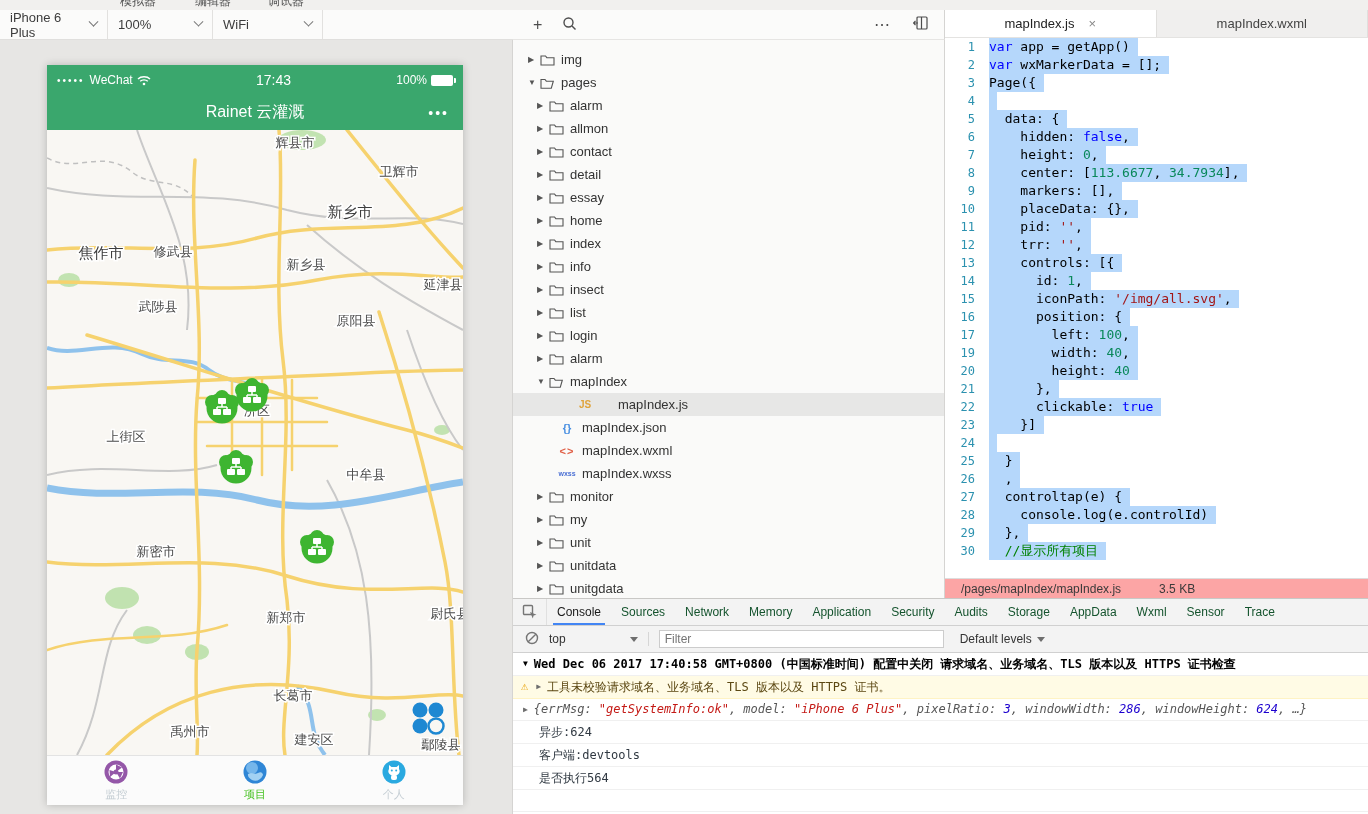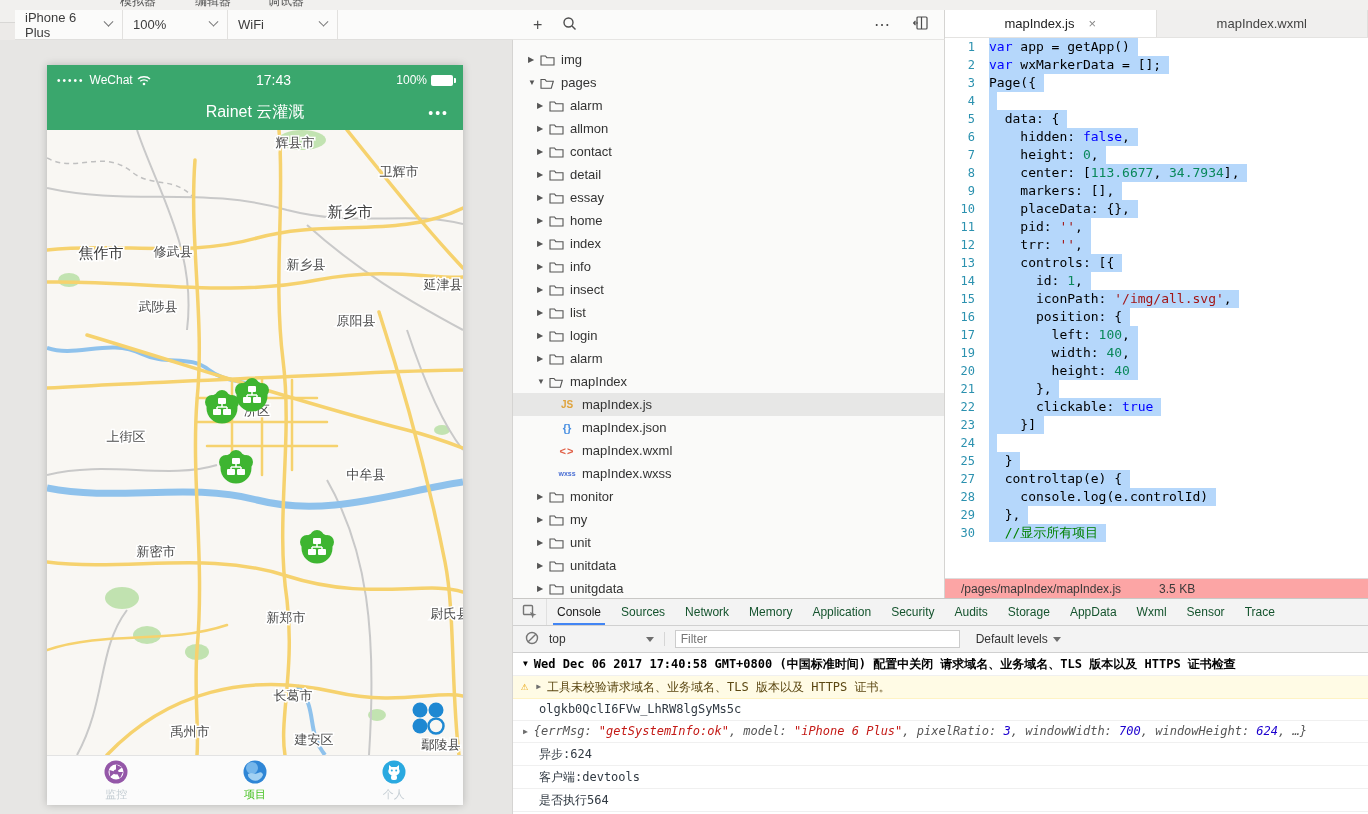--- a/index.html
+++ b/index.html
@@ -4,21 +4,21 @@
 <style>
   * { margin:0; padding:0; box-sizing:border-box; }
   html,body { width:1368px; height:814px; overflow:hidden; font-family:"Liberation Sans", sans-serif; }
   #app { position:relative; width:1368px; height:814px; background:#eceae8; }
 
   
   #topstrip { position:absolute; left:0; top:0; width:1368px; height:23px; background:#f1f0ee; border-bottom:1px solid #d8d7d5; overflow:hidden; }
   .topglyph { position:absolute; top:-7px; font-size:12px; color:#555; }
 
   
-  #sim-toolbar { position:absolute; left:15px; top:10px; width:562px; height:30px; background:#fbfbfa; border-bottom:1px solid #e0dfdd; border-right:1px solid #d5d4d2; display:flex; }
+  #sim-toolbar { position:absolute; left:0; top:10px; width:562px; height:30px; background:#fbfbfa; border-bottom:1px solid #e0dfdd; border-right:1px solid #d5d4d2; display:flex; }
   .simdrop { height:100%; display:flex; align-items:center; justify-content:space-between; padding:0 10px; border-right:1px solid #e2e1df; font-size:13px; color:#3c3c3c; cursor:default; }
   .chev { width:7px; height:7px; border-right:1.4px solid #777; border-bottom:1.4px solid #777; transform:rotate(45deg) translate(-2px,-2px); }
 
   
   #sim-area { position:absolute; left:0; top:40px; width:513px; height:774px; background:#e7e6e4; border-right:1px solid #d5d4d2; }
   #phone { position:absolute; left:47px; top:25px; width:416px; height:740px; background:#fff; box-shadow:0 0 8px rgba(0,0,0,.22); }
   #p-status { height:30px; background:#3aa76d; color:#fff; display:flex; align-items:center; padding:0 10px; font-size:12px; }
   #p-status .dots { letter-spacing:2px; font-size:10px; margin-right:5px; }
   #p-status .time { flex:1; text-align:center; font-size:14px; }
   #p-status .batt { display:flex; align-items:center; gap:4px; }
@@ -32,21 +32,21 @@
   .ptab .plabel { font-size:11px; color:#c4cdd3; }
   .ptab.active .plabel { color:#43c01d; }
 
   
   #tree-toolbar { position:absolute; left:513px; top:10px; width:432px; height:30px; background:#fbfbfa; border-bottom:1px solid #e6e5e3; border-right:1px solid #d5d4d2; display:flex; align-items:center; }
   .ticon { color:#4d4d4d; font-size:16px; margin-left:20px; cursor:pointer; line-height:1; }
   .ticon.right { margin-left:0; }
   #tree-sp { flex:1; }
   #tree-panel { position:absolute; left:513px; top:40px; width:432px; height:558px; background:#fafaf9; border-right:1px solid #d5d4d2; overflow:hidden; padding-top:8px; }
   .trow { position:relative; height:23px; display:flex; align-items:center; font-size:13px; color:#333; cursor:pointer; }
-  .trow.selected { background:#e7e7e6; }
+  .trow.selected { background:#e7e7e6;gap:18px; }
   .tri { font-size:8px; color:#555; width:10px; }
   .ficon { margin:0 6px 0 2px; display:inline-flex; }
   .badge { font-weight:bold; margin:0 6px 0 2px; width:18px; text-align:center; }
   .badge.js { color:#dfa33c; font-size:10px; }
   .badge.json { color:#4a90e2; font-size:11px; }
   .badge.wxml { color:#e05d44; font-size:11px; letter-spacing:1px; }
   .badge.wxss { color:#4a6fd4; font-size:7px; }
 
   
   #ed-tabs { position:absolute; left:945px; top:10px; width:423px; height:28px; background:#f0efee; display:flex; border-bottom:1px solid #e4e3e1; }
@@ -65,21 +65,21 @@
 
   
   #dt { position:absolute; left:513px; top:598px; width:855px; height:216px; background:#fff; border-top:1px solid #c9c8c6; }
   #dt-tabs { height:27px; background:#f3f3f3; border-bottom:1px solid #d0d0d0; display:flex; align-items:stretch; }
   #dt-inspect { width:34px; display:flex; align-items:center; justify-content:center; border-right:1px solid #e0e0e0; cursor:pointer; }
   .dtab { display:flex; align-items:center; padding:0 10px; font-size:12px; color:#14532d; cursor:pointer; position:relative; }
   .dtab.active { color:#1a1a1a; }
   .dtab.active:after { content:""; position:absolute; left:6px; right:6px; bottom:0; height:2px; background:#4285f4; }
   #dt-filterrow { height:27px; background:#f3f3f3; border-bottom:1px solid #d0d0d0; display:flex; align-items:center; font-size:12px; color:#333; }
   #dt-clear { margin:0 10px 0 12px; cursor:pointer; }
-  #ctx-sel { display:flex; align-items:center; gap:80px; padding-right:10px; border-right:1px solid #d6d6d6; cursor:pointer; }
+  #ctx-sel { display:flex; align-items:center; gap:64px; padding-right:10px; border-right:1px solid #d6d6d6; cursor:pointer; }
   .downtri { width:0; height:0; border-left:4px solid transparent; border-right:4px solid transparent; border-top:5px solid #6e6e6e; }
   #dt-filter { margin-left:10px; width:285px; height:18px; border:1px solid #ccc; background:#fff; font-size:12px; padding:0 5px; color:#333; }
   #dt-levels { margin-left:16px; display:flex; align-items:center; gap:5px; cursor:pointer; }
   #dt-msgs { height:162px; overflow:hidden; font-family:"DejaVu Sans Mono", monospace; font-size:12px; }
   .cmsg { min-height:22px; display:flex; align-items:flex-start; padding:3px 8px 2px 8px; border-bottom:1px solid #f0f0f0; color:#303942; }
   .cmsg .arrow { font-size:8px; color:#6e6e6e; margin:3px 6px 0 2px; flex:none; }
   .cmsg.bold { font-weight:bold; color:#000; }
   .cmsg.bold .arrow { color:#000; }
   .cmsg.warn { background:#fffbe5; border-bottom:1px solid #fff3c4; color:#5c4813; }
   .warnicon { color:#e8a000; font-size:12px; margin-right:6px; flex:none; }
@@ -544,20 +544,21 @@
       <div class="codeline"><span class="ln">15</span><span class="sel"><span>      iconPath: </span><span class="tk-s">'/img/all.svg'</span><span>,</span>&nbsp;</span></div>
       <div class="codeline"><span class="ln">16</span><span class="sel"><span>      position: {</span>&nbsp;</span></div>
       <div class="codeline"><span class="ln">17</span><span class="sel"><span>        left: </span><span class="tk-n">100</span><span>,</span>&nbsp;</span></div>
       <div class="codeline"><span class="ln">19</span><span class="sel"><span>        width: </span><span class="tk-n">40</span><span>,</span>&nbsp;</span></div>
       <div class="codeline"><span class="ln">20</span><span class="sel"><span>        height: </span><span class="tk-n">40</span>&nbsp;</span></div>
       <div class="codeline"><span class="ln">21</span><span class="sel"><span>      },</span>&nbsp;</span></div>
       <div class="codeline"><span class="ln">22</span><span class="sel"><span>      clickable: </span><span class="tk-k">true</span>&nbsp;</span></div>
       <div class="codeline"><span class="ln">23</span><span class="sel"><span>    }]</span>&nbsp;</span></div>
       <div class="codeline"><span class="ln">24</span><span class="sel">&nbsp;</span></div>
       <div class="codeline"><span class="ln">25</span><span class="sel"><span>  }</span>&nbsp;</span></div>
+      <div class="codeline"><span class="ln">26</span><span class="sel"><span>  ,</span>&nbsp;</span></div>
       <div class="codeline"><span class="ln">27</span><span class="sel"><span>  controltap(e) {</span>&nbsp;</span></div>
       <div class="codeline"><span class="ln">28</span><span class="sel"><span>    console.log(e.controlId)</span>&nbsp;</span></div>
       <div class="codeline"><span class="ln">29</span><span class="sel"><span>  },</span>&nbsp;</span></div>
       <div class="codeline"><span class="ln">30</span><span class="sel"><span class="tk-c">  //显示所有项目</span>&nbsp;</span></div>
     </div>
 
   <div id="ed-status">
     <span>/pages/mapIndex/mapIndex.js</span>
     <span>3.5 KB</span>
   </div>
@@ -603,26 +604,23 @@
     <div id="dt-msgs">
         <div class="cmsg bold">
           <span class="arrow">▼</span>
           <span>Wed Dec 06 2017 17:40:58 GMT+0800 (中国标准时间) 配置中关闭 请求域名、业务域名、TLS 版本以及 HTTPS 证书检查</span>
         </div>
         <div class="cmsg warn">
           <span class="warnicon">⚠</span>
           <span class="arrow">▶</span>
           <span>工具未校验请求域名、业务域名、TLS 版本以及 HTTPS 证书。</span>
         </div>
-        <div class="cmsg plain">
-          <span class="plain-pad">olgkb0QclI6FVw_LhRW8lgSyMs5c</span>
-        </div>
         <div class="cmsg obj">
           <span class="arrow">▶</span>
-          <span><span>{errMsg: </span><span class="c-s">"getSystemInfo:ok"</span><span>, model: </span><span class="c-s">"iPhone 6 Plus"</span><span>, pixelRatio: </span><span class="c-n">3</span><span>, windowWidth: </span><span class="c-n">700</span><span>, windowHeight: </span><span class="c-n">624</span><span>, …}</span></span>
+          <span><span>{errMsg: </span><span class="c-s">"getSystemInfo:ok"</span><span>, model: </span><span class="c-s">"iPhone 6 Plus"</span><span>, pixelRatio: </span><span class="c-n">3</span><span>, windowWidth: </span><span class="c-n">286</span><span>, windowHeight: </span><span class="c-n">624</span><span>, …}</span></span>
         </div>
         <div class="cmsg plain">
           <span class="plain-pad">异步:624</span>
         </div>
         <div class="cmsg plain">
           <span class="plain-pad">客户端:devtools</span>
         </div>
         <div class="cmsg plain">
           <span class="plain-pad">是否执行564</span>
         </div>

